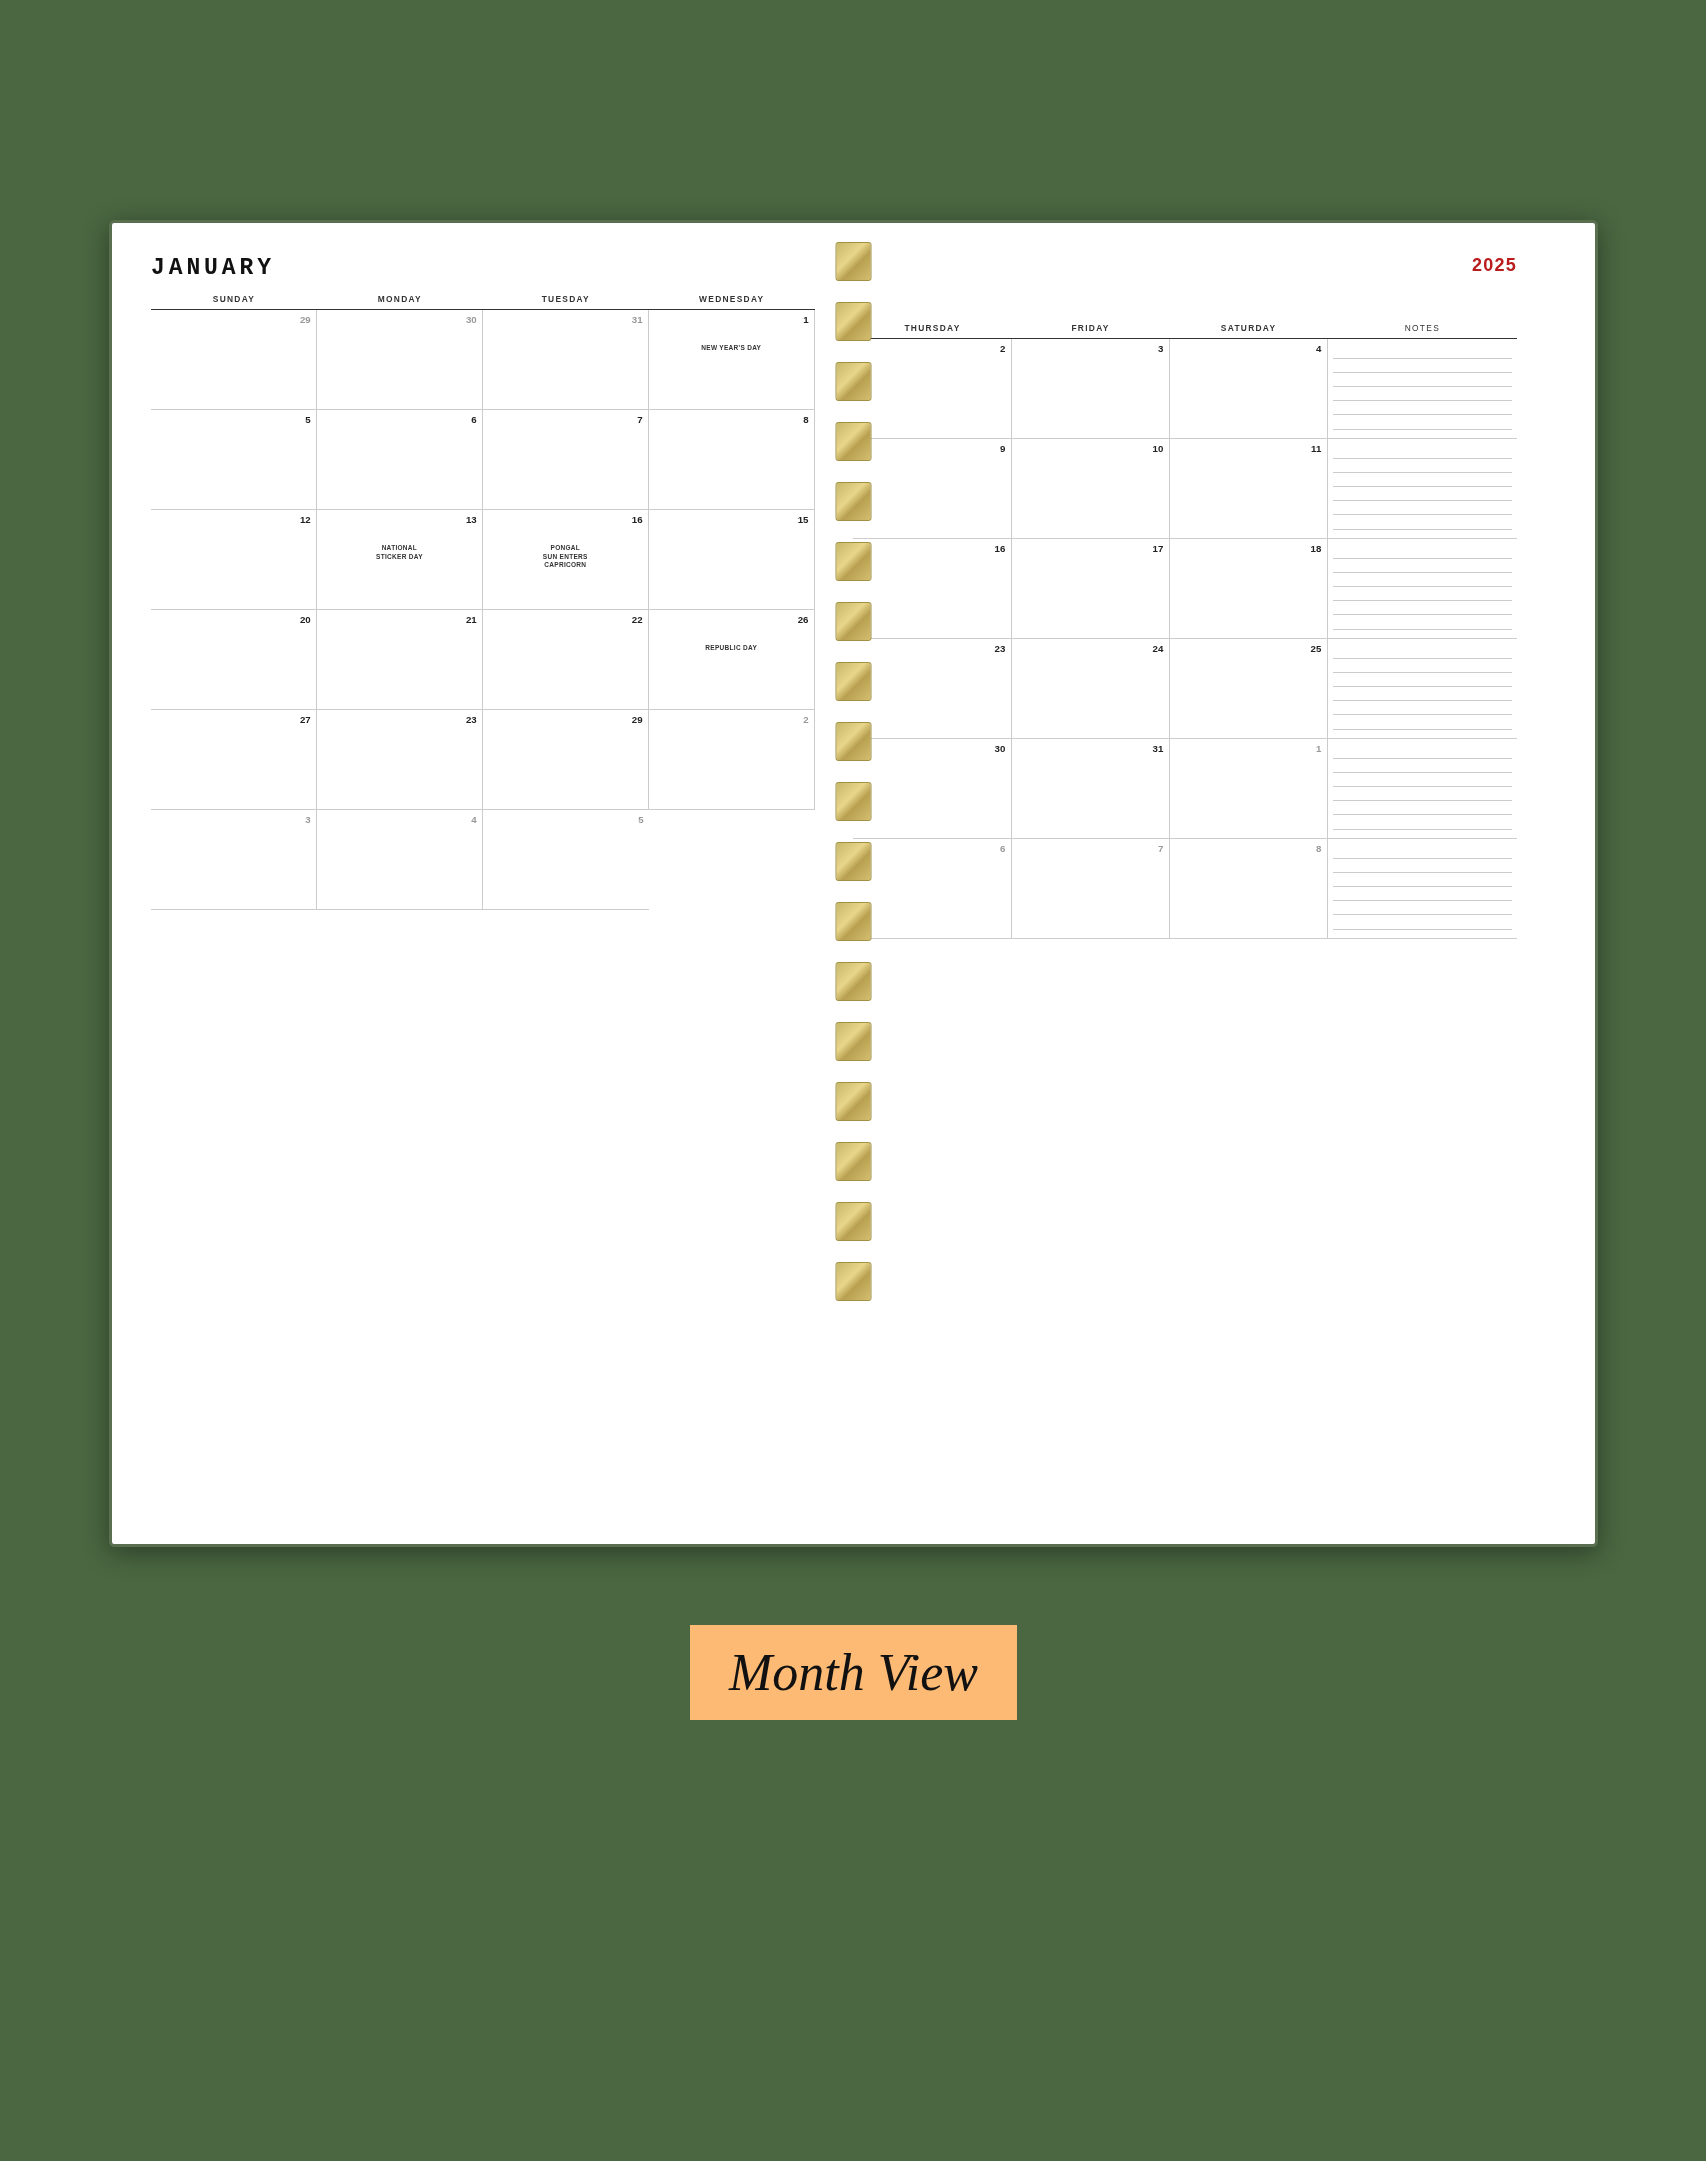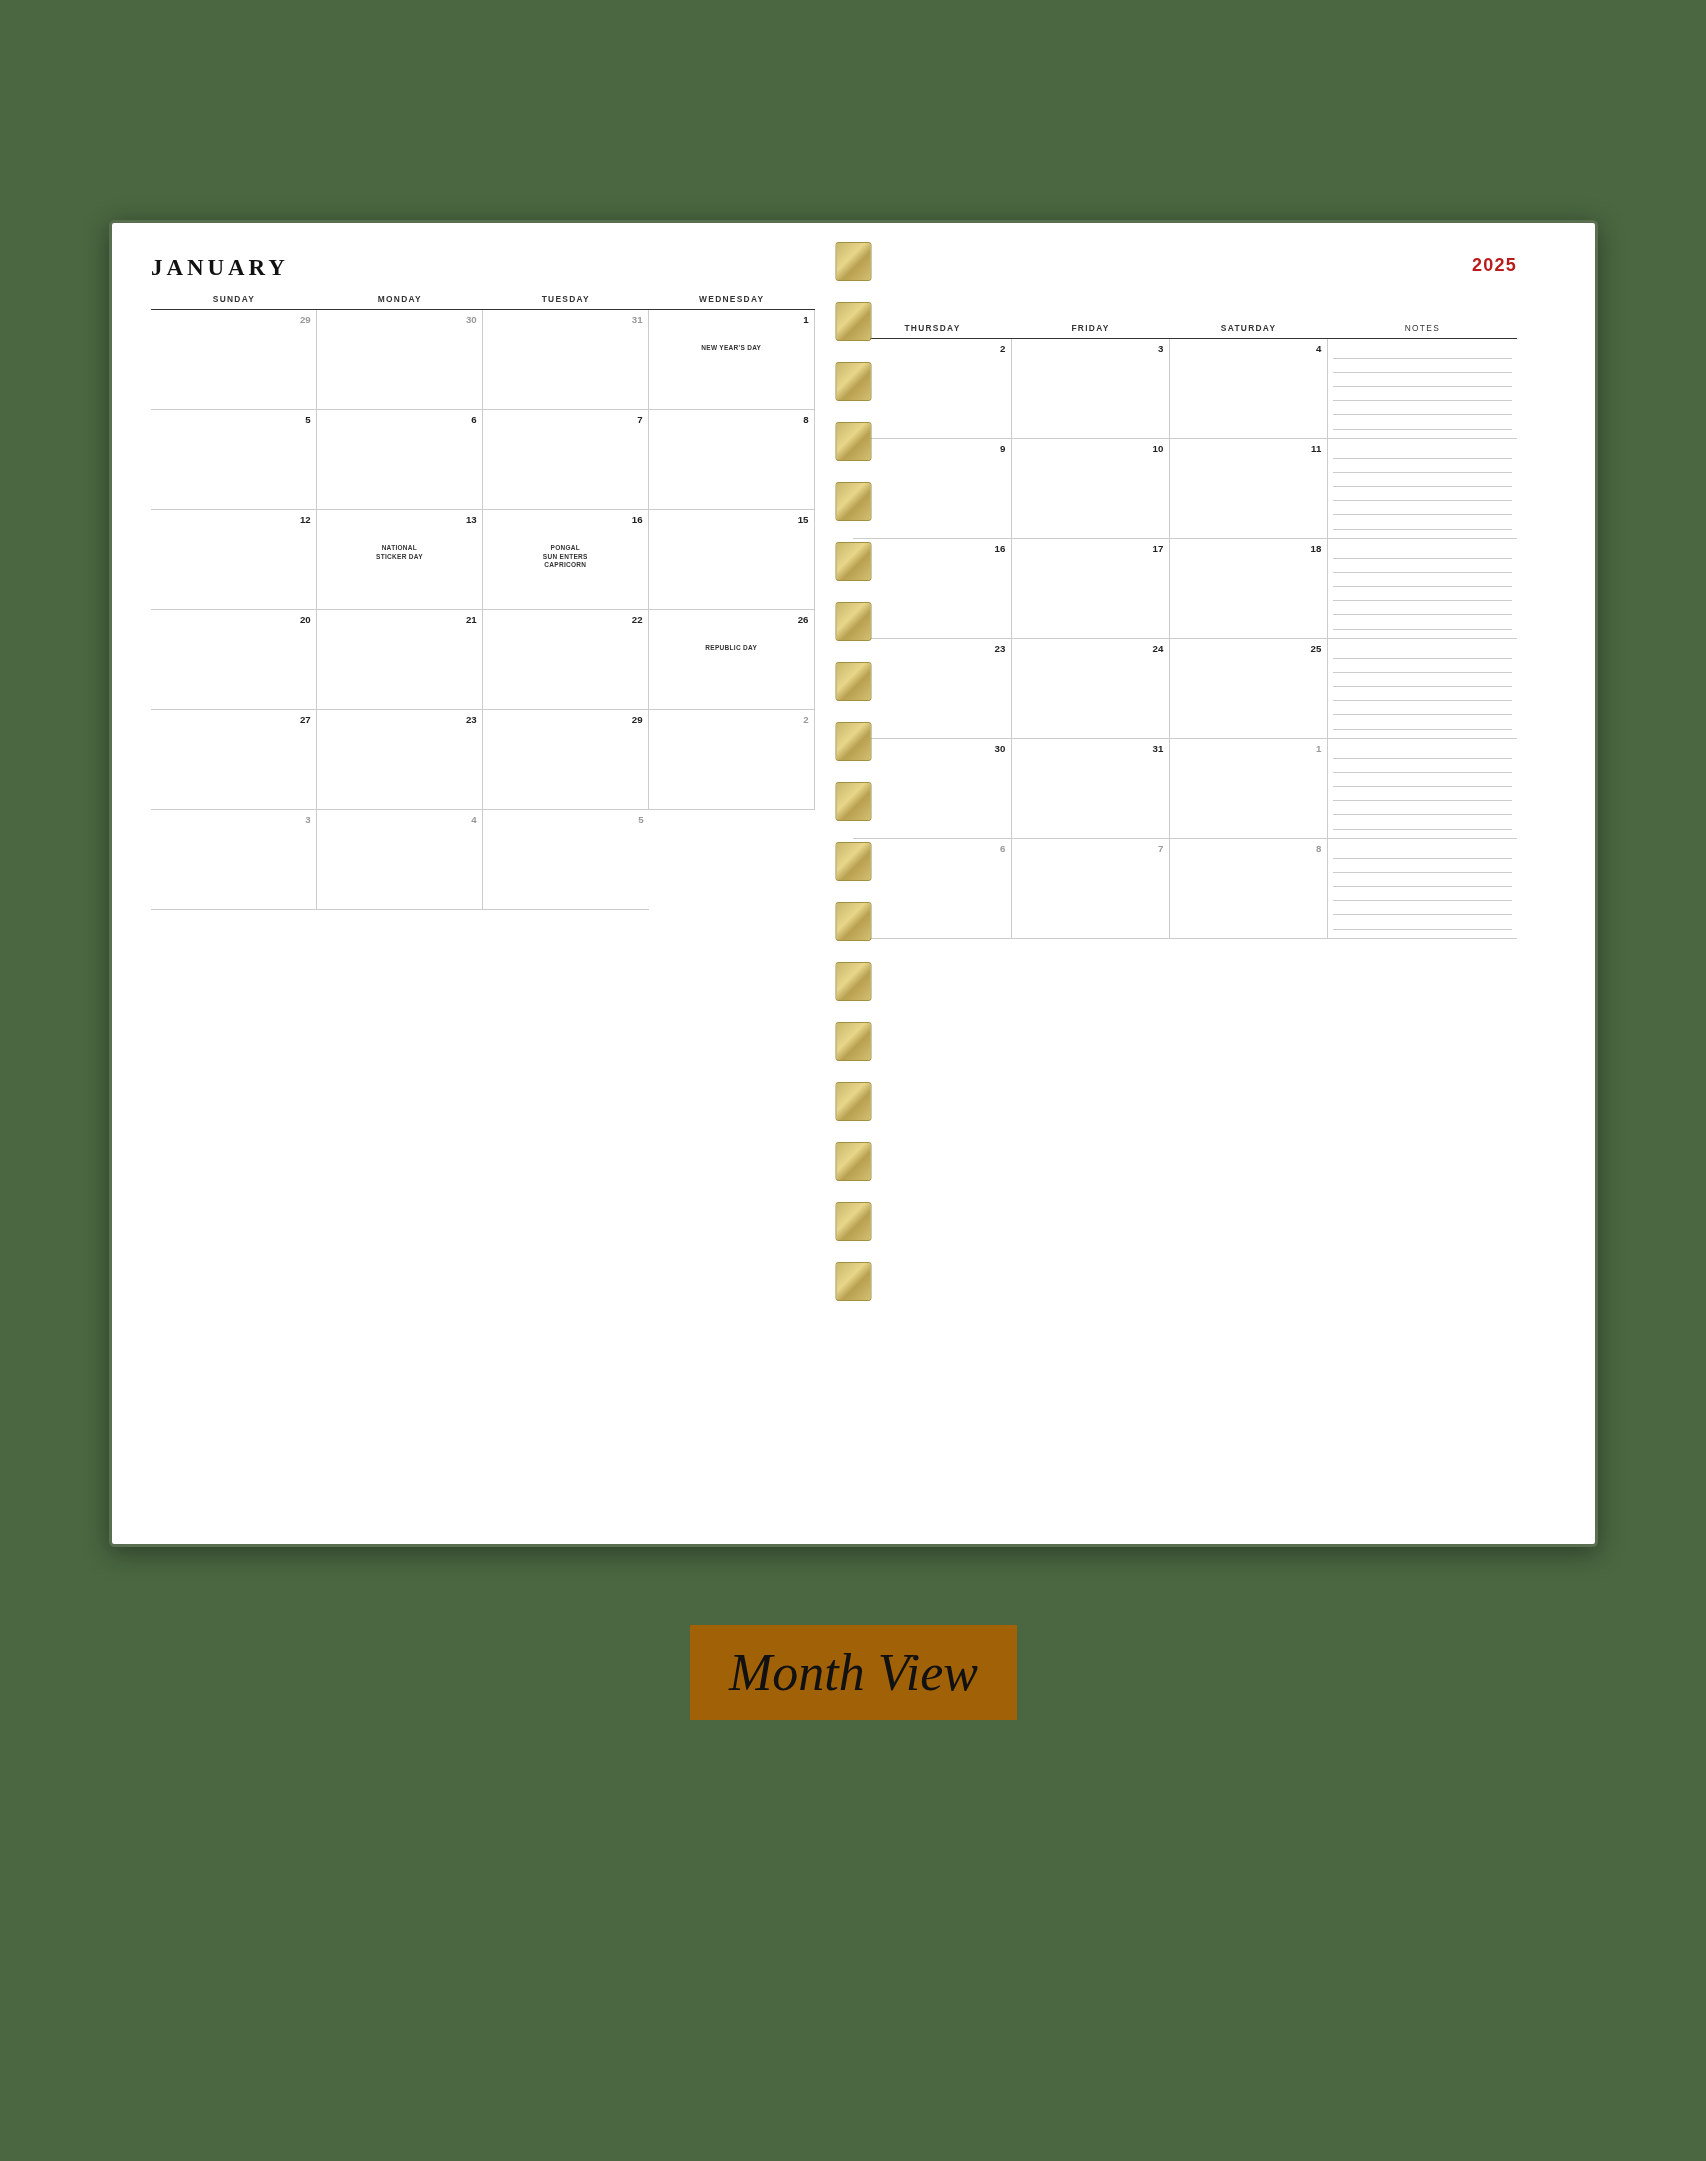--- a/index.html
+++ b/index.html
@@ -69,21 +69,21 @@
       padding: 32px 39px 32px 19.4px;
       position: relative;
     }
 
     .month-title {
       font-size: 23px;
       font-weight: 900;
       letter-spacing: 3.9px;
       color: #111;
       margin-bottom: 13px;
-      font-family: Liberation Serif, serif;
+      font-family: Liberation Mono, monospace;
     }
 
     .year-label {
       font-size: 18px;
       font-weight: 700;
       color: #b91c1c;
       text-align: right;
       margin-bottom: 17px;
       letter-spacing: 1.3px;
     }
@@ -179,21 +179,21 @@
       font-weight: 400;
       letter-spacing: 1.3px;
       color: #333;
       padding-bottom: 5.2px;
       border-bottom: 1px solid #333;
     }
 
     
     .month-view-label {
       margin-top: 78px;
-      background: #a16207;
+      background: #fdba74;
       padding: 18px 39px;
       display: flex;
       align-items: center;
       justify-content: center;
     }
 
     .month-view-text {
       font-family: Georgia, 'Times New Roman', serif;
       font-style: italic;
       font-size: 52px;

